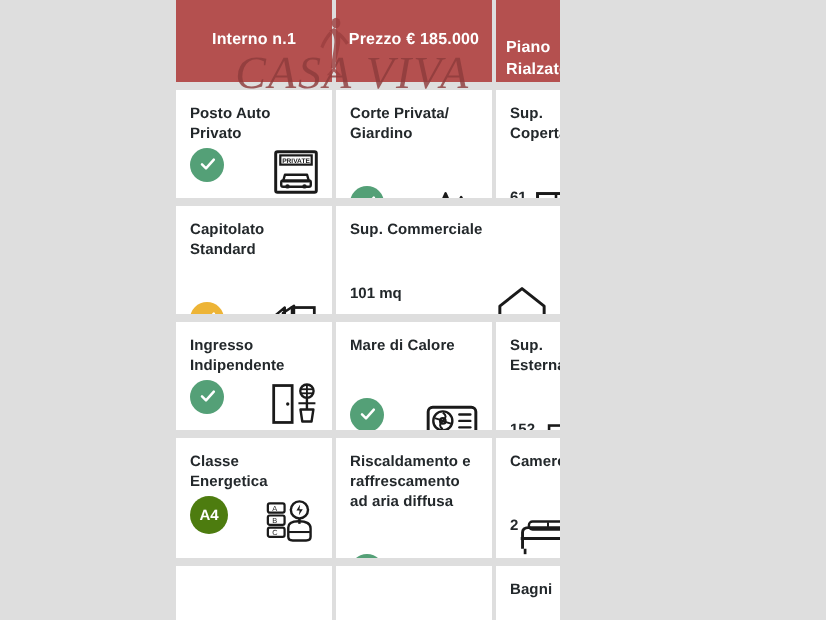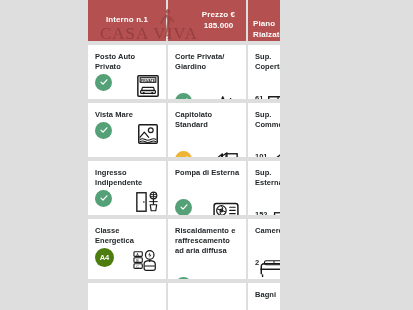--- a/index.html
+++ b/index.html
@@ -26,21 +26,21 @@
   .hcard {
     position: relative;
     flex: 1 1 0;
     background: #b4504f;
     display: flex;
     align-items: center;
     padding: 0 5px;
     overflow: hidden;
   }
   .hcard.c1 { flex: 0 0 78px; }
-  .hcard.c2 { flex: 0 0 78px; padding-left: 28px; }
+  .hcard.c2 { flex: 0 0 78px; }
   .hcard.c3 { flex: 1 1 auto; align-items: flex-end; }
   .hlabel {
     color: #ffffff;
     font-size: 8px;
     font-weight: 700;
     line-height: 1.35;
     letter-spacing: .1px;
     z-index: 2;
     position: relative;
   }
@@ -54,26 +54,27 @@
     left: 12px; top: 8px;
     width: 135px; height: 36px;
     z-index: 5;
     pointer-events: none;
     opacity: .82;
   }
   .wm-text {
     position: absolute;
     left: 0; top: 16px;
     width: 135px;
-    text-align: left;
+    text-align: right;
     font-family: "Liberation Serif", serif;
-    font-size: 17px;
+    font-size: 23px;
     letter-spacing: 1px;
     color: #8e3c3c;
     font-weight: 400;
+    font-style: italic;
   }
   .wm-fig { position: absolute; left: 58px; top: 0px; }
 
   
   .body-rows { display: flex; flex-direction: column; gap: 4px; margin-top: 4px; }
   .row { display: flex; gap: 2px; height: 54px; }
   .row.r4 { height: 60px; border-radius: 14px; }
   .cell {
     background: #ffffff;
     padding: 7px 6px 5px 7px;
@@ -249,39 +250,20 @@
               <line x1="8" y1="13" x2="8" y2="18" stroke="#1a1a1a" stroke-width="1.4"></line>
               <line x1="3" y1="19" x2="8" y2="19" stroke="#1a1a1a" stroke-width="1.4"></line>
             </svg>
           </span>
         </div>
       </div>
     </div>
 
     <div class="row r2">
 
-      <div class="cell c1">
-        <div class="c-title">Vista Mare</div>
-        <div class="c-bottom">
-          <span class="badge green">
-            <svg width="10" height="10" viewBox="0 0 12 12">
-                <path d="M2.4 6.2 L4.8 8.6 L9.5 3.4" fill="none" stroke="#fff" stroke-width="1.5" stroke-linecap="round" stroke-linejoin="round"></path>
-              </svg>
-          </span>
-          <span class="ico">
-            <svg width="24" height="24" viewBox="0 0 26 26">
-              <rect x="3" y="3" width="20" height="20" rx="1" fill="none" stroke="#1a1a1a" stroke-width="1.6"></rect>
-              <circle cx="16" cy="9" r="2.6" fill="none" stroke="#1a1a1a" stroke-width="1.3"></circle>
-              <path d="M4 17 L9 11 L14 17" fill="none" stroke="#1a1a1a" stroke-width="1.3" stroke-linejoin="round"></path>
-              <path d="M4 19 Q7 17.4 10 19 T16 19 T22 19" fill="none" stroke="#1a1a1a" stroke-width="1.2"></path>
-              <path d="M4 21.4 Q7 19.8 10 21.4 T16 21.4 T22 21.4" fill="none" stroke="#1a1a1a" stroke-width="1.2"></path>
-            </svg>
-          </span>
-        </div>
-      </div>
 
       <div class="cell c2">
         <div class="c-title">Capitolato Standard</div>
         <div class="c-bottom">
           <span class="badge amber">
             <svg width="10" height="10" viewBox="0 0 12 12">
                 <path d="M2.4 6.2 L4.8 8.6 L9.5 3.4" fill="none" stroke="#fff" stroke-width="1.5" stroke-linecap="round" stroke-linejoin="round"></path>
               </svg>
           </span>
           <span class="ico">
@@ -336,21 +318,21 @@
               </g>
               <path d="M21 9.8 L21 16" stroke="#1a1a1a" stroke-width="1.3"></path>
               <path d="M17.5 16 L24.5 16 L23.5 22.5 L18.5 22.5 Z" fill="none" stroke="#1a1a1a" stroke-width="1.3" stroke-linejoin="round"></path>
               <line x1="16.4" y1="12.6" x2="25.6" y2="12.6" stroke="#1a1a1a" stroke-width="1.1"></line>
             </svg>
           </span>
         </div>
       </div>
 
       <div class="cell c2">
-        <div class="c-title">Pompa di Esterna</div>
+        <div class="c-title">Mare di Calore</div>
         <div class="c-bottom">
           <span class="badge green">
             <svg width="10" height="10" viewBox="0 0 12 12">
                 <path d="M2.4 6.2 L4.8 8.6 L9.5 3.4" fill="none" stroke="#fff" stroke-width="1.5" stroke-linecap="round" stroke-linejoin="round"></path>
               </svg>
           </span>
           <span class="ico">
             <svg width="28" height="22" viewBox="0 0 30 24">
               <rect x="2" y="5" width="26" height="15" rx="2.5" fill="none" stroke="#1a1a1a" stroke-width="1.6"></rect>
               <circle cx="10" cy="12.5" r="5.2" fill="none" stroke="#1a1a1a" stroke-width="1.3"></circle>

